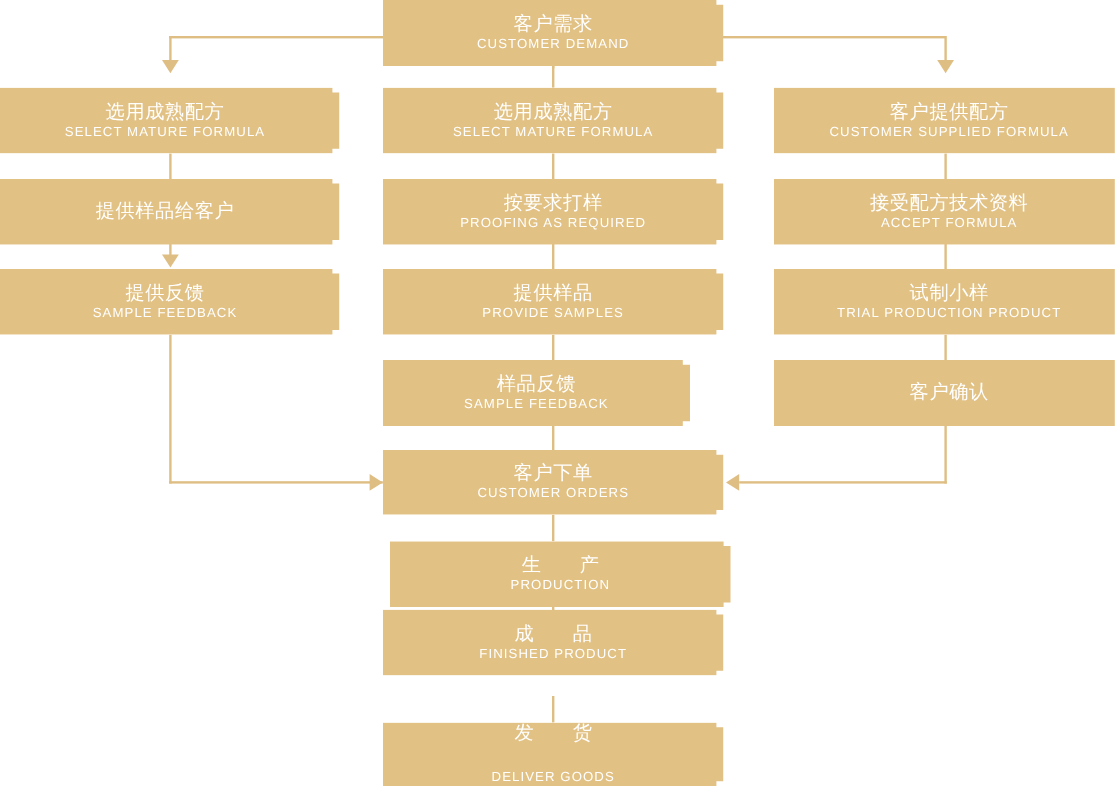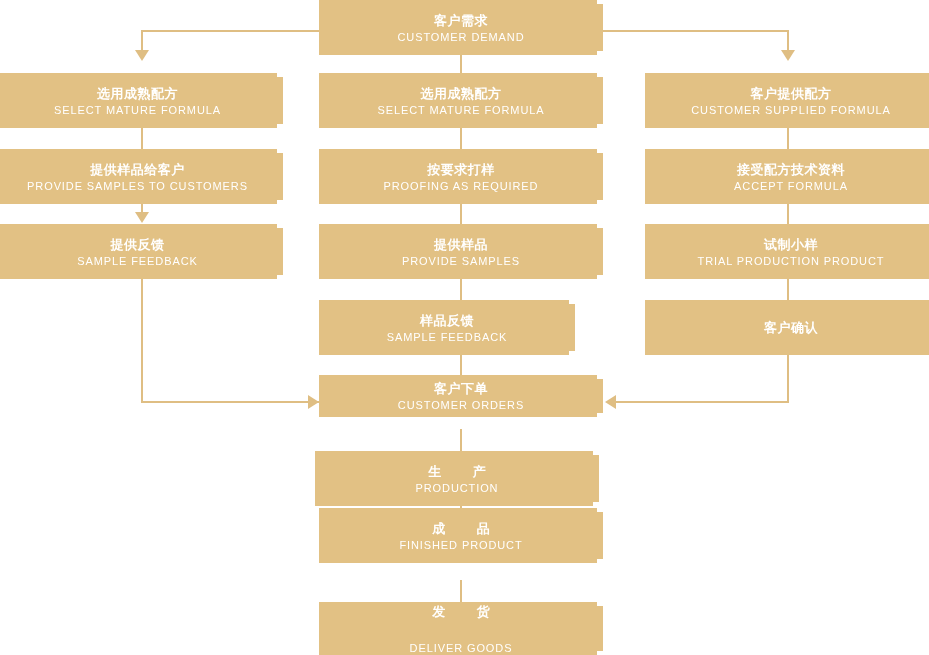--- a/index.html
+++ b/index.html
@@ -20,21 +20,21 @@
     color:#ffffff;
     
     -webkit-clip-path:polygon(0 0, calc(100% - 6px) 0, calc(100% - 6px) 4px, 100% 4px,
                               100% calc(100% - 4px), calc(100% - 6px) calc(100% - 4px),
                               calc(100% - 6px) 100%, 0 100%);
     clip-path:polygon(0 0, calc(100% - 6px) 0, calc(100% - 6px) 4px, 100% 4px,
                       100% calc(100% - 4px), calc(100% - 6px) calc(100% - 4px),
                       calc(100% - 6px) 100%, 0 100%);
   }
   .node .cn{
-    font-size:13px;line-height:19px;font-weight:700;
+    font-size:16px;line-height:19px;font-weight:400;
     letter-spacing:0.5px;white-space:pre;
   }
   .node .en{
     font-size:11px;line-height:15px;font-weight:400;
     letter-spacing:0.9px;white-space:pre;
   }
   .node.spaced .cn{letter-spacing:14px;text-indent:14px;}
 
   
   .vline{position:absolute;background:#dfbe83;width:2px;}
@@ -105,21 +105,20 @@
     <div class="cn">客户需求</div>
     <div class="en">CUSTOMER DEMAND</div>
   </div>
 
   <div class="node" style="left:-8px;top:73px;width:291px;height:55px;">
     <div class="cn">选用成熟配方</div>
     <div class="en">SELECT MATURE FORMULA</div>
   </div>
   <div class="node" style="left:-8px;top:149px;width:291px;height:55px;">
     <div class="cn">提供样品给客户</div>
-    <div class="en">PROVIDE SAMPLES TO CUSTOMERS</div>
   </div>
   <div class="node" style="left:-8px;top:224px;width:291px;height:55px;">
     <div class="cn">提供反馈</div>
     <div class="en">SAMPLE FEEDBACK</div>
   </div>
 
   <div class="node" style="left:319px;top:73px;width:284px;height:55px;">
     <div class="cn">选用成熟配方</div>
     <div class="en">SELECT MATURE FORMULA</div>
   </div>
@@ -145,25 +144,25 @@
     <div class="en">ACCEPT FORMULA</div>
   </div>
   <div class="node" style="left:645px;top:224px;width:292px;height:55px;">
     <div class="cn">试制小样</div>
     <div class="en">TRIAL PRODUCTION PRODUCT</div>
   </div>
   <div class="node" style="left:645px;top:300px;width:292px;height:55px;">
     <div class="cn">客户确认</div>
   </div>
 
-  <div class="node" style="left:319px;top:375px;width:284px;height:42px;align-items:center;">
+  <div class="node" style="left:319px;top:375px;width:284px;height:54px;align-items:center;">
     <div class="cn">客户下单</div>
     <div class="en">CUSTOMER ORDERS</div>
   </div>
-  <div class="node spaced" style="left:315px;top:451px;width:284px;height:55px;">
+  <div class="node spaced" style="left:325px;top:451px;width:284px;height:55px;">
     <div class="cn">生 产</div>
     <div class="en">PRODUCTION</div>
   </div>
   <div class="node spaced" style="left:319px;top:508px;width:284px;height:55px;">
     <div class="cn">成 品</div>
     <div class="en">FINISHED PRODUCT</div>
   </div>
   <div class="node spaced" style="left:319px;top:602px;width:284px;height:53px;gap:20px;">
     <div class="cn">发 货</div>
     <div class="en">DELIVER GOODS</div>

